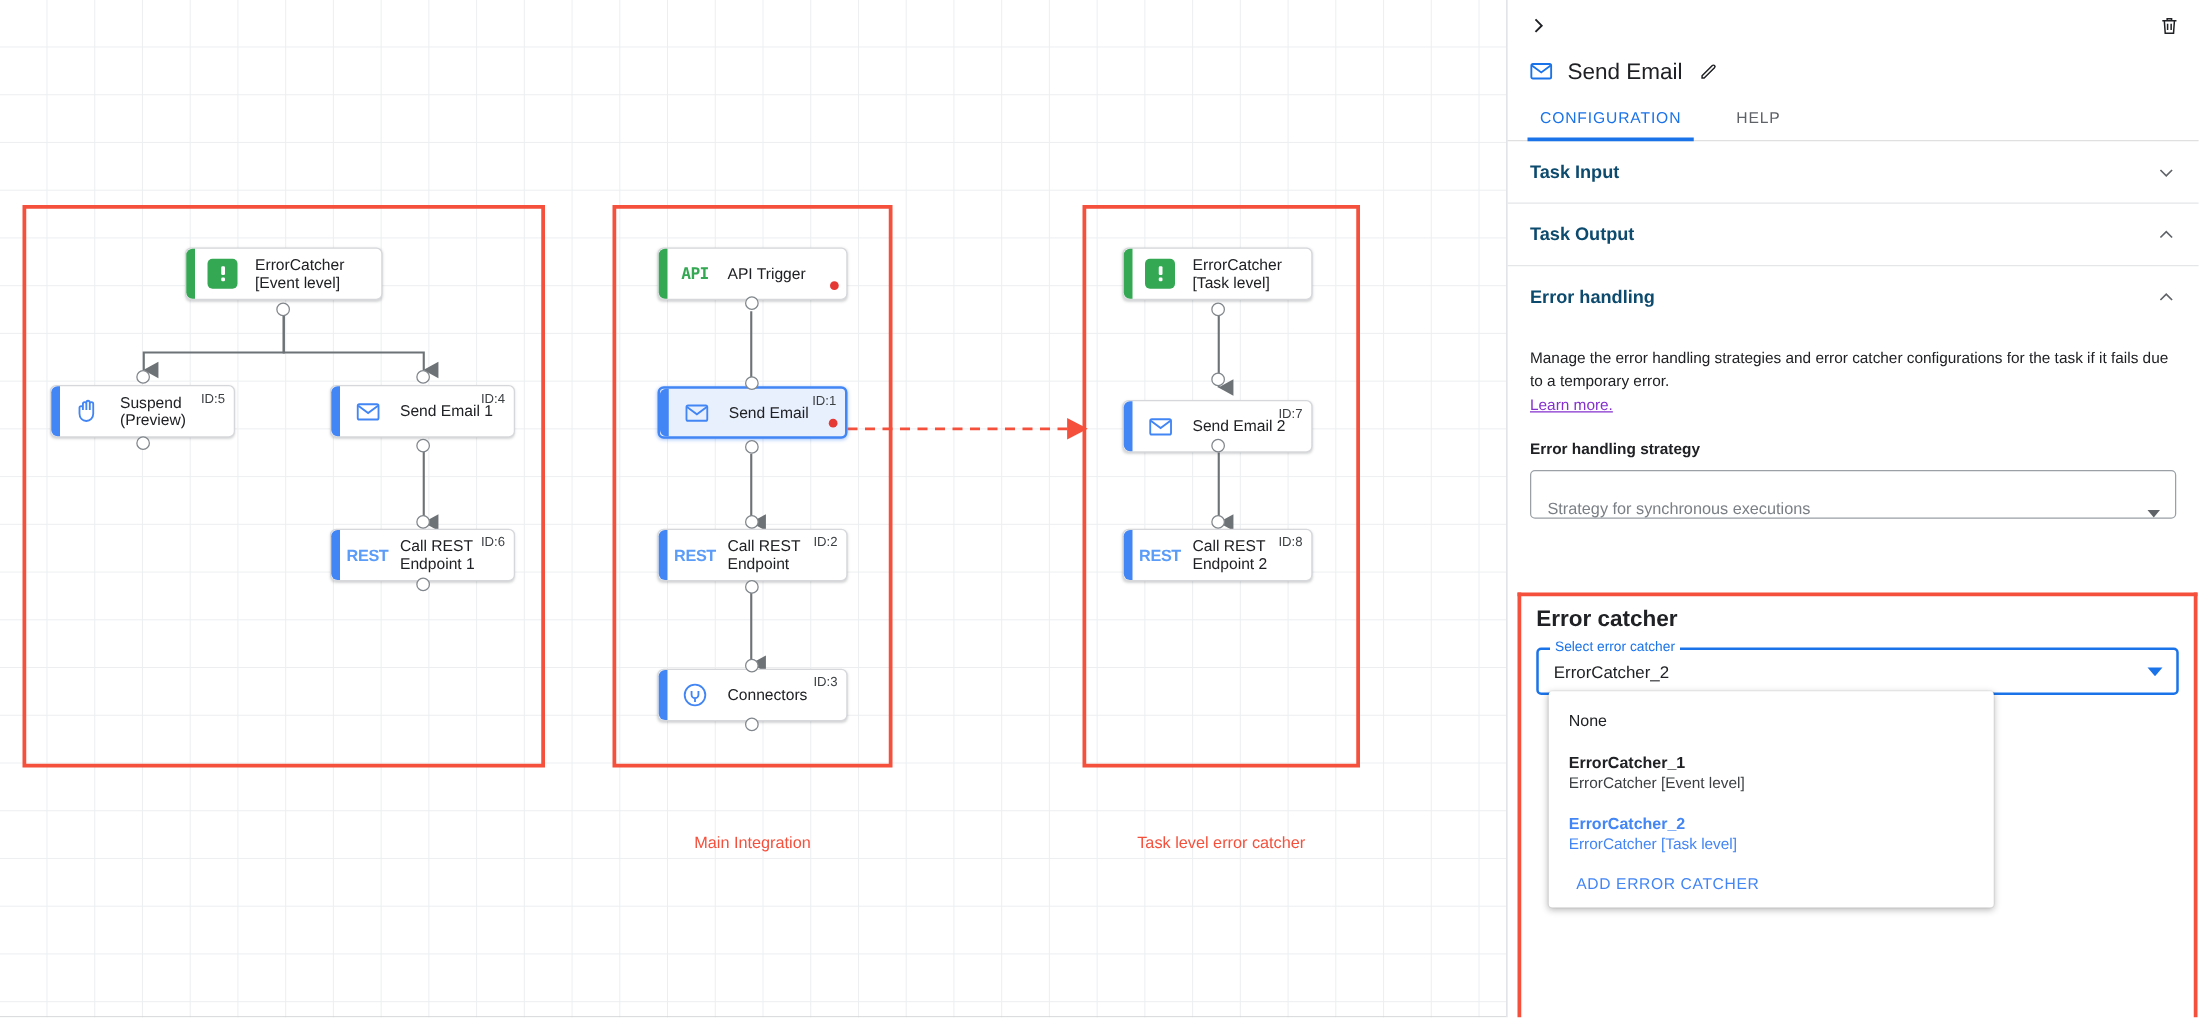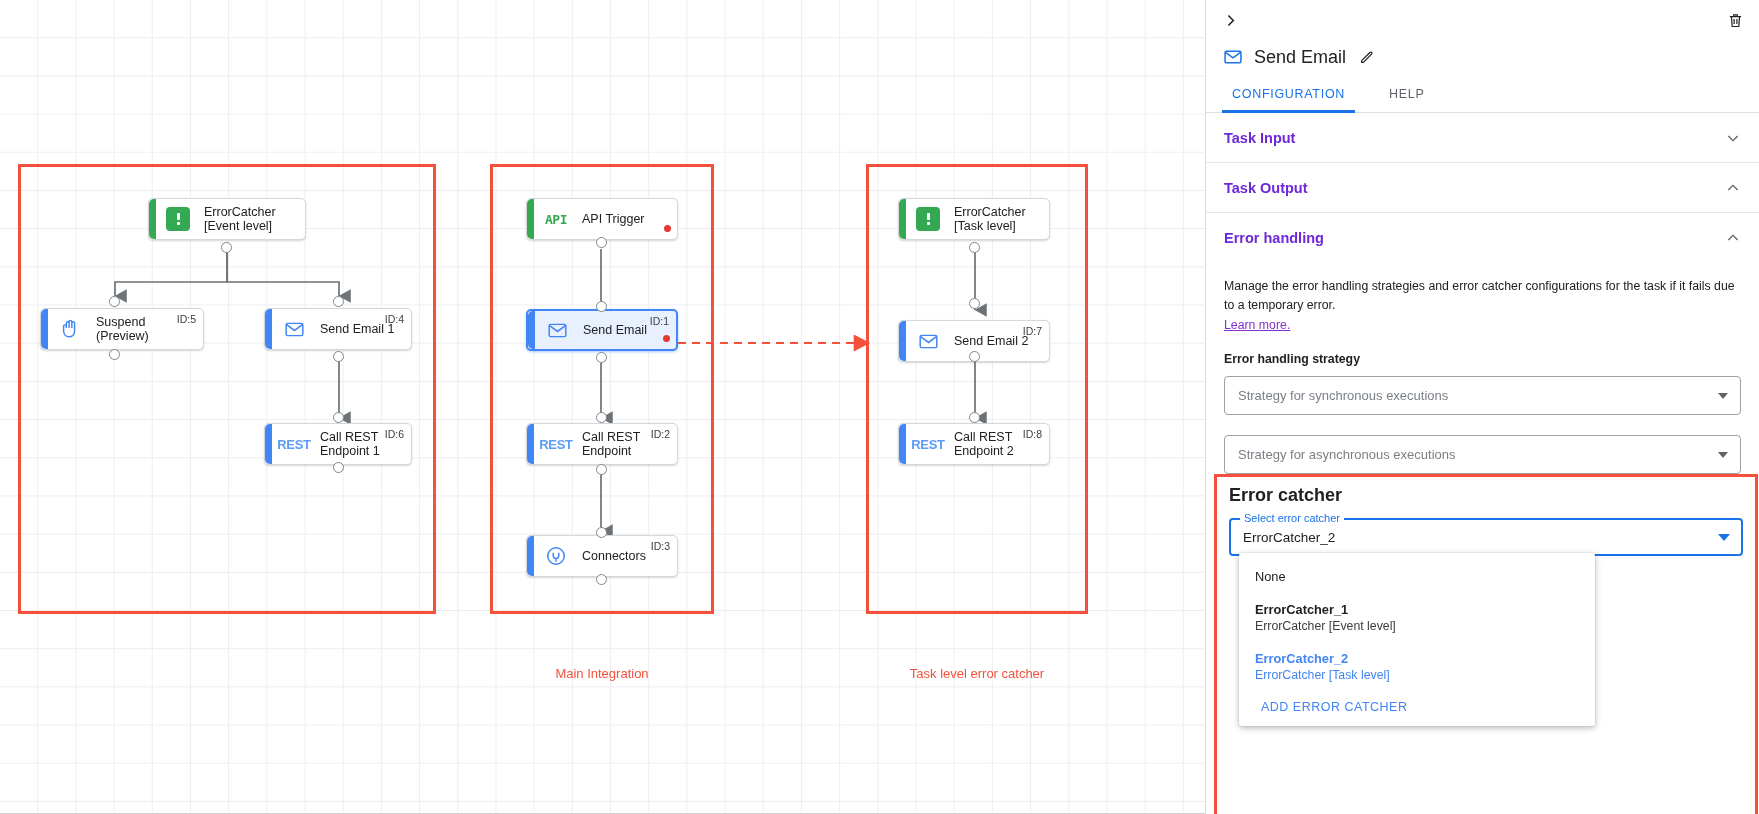--- a/index.html
+++ b/index.html
@@ -152,32 +152,32 @@
     color: #5f6368; cursor: pointer; font-weight: 500;
   }
   .tab.active { color: #1a73e8; border-bottom: 3px solid #1a73e8; margin-bottom: -1px; }
 
   .section-row {
     height: 50px; display: flex; align-items: center; justify-content: space-between;
     padding: 0 18px 0 18px;
     border-bottom: 1px solid #e4e6e8;
     cursor: pointer;
   }
-  .section-row .s-title { font-size: 14.5px; color: #6d28d9; font-weight: bold; }
+  .section-row .s-title { font-size: 14.5px; color: #0c4a6e; font-weight: bold; }
   .chev { width: 16px; height: 16px; color: #5f6368; }
 
   .eh-body { padding: 14px 18px 0 18px; }
   .eh-desc { font-size: 12.3px; color: #202124; line-height: 19px; }
   .eh-link { color: #8430ce; text-decoration: underline; font-size: 12.3px; cursor: pointer; display:inline-block; margin-top:2px;}
   .eh-strat-label { font-size: 12.3px; color: #202124; font-weight: bold; margin-top: 19px; }
 
   .select-box {
     margin-top: 10px;
     height: 39px; border: 1px solid #9aa0a6; border-radius: 4px;
-    display: flex; align-items: center; padding: 0 12px 0 13px;
+    display: flex; align-items: flex-end; padding: 0 12px 0 13px;
     justify-content: space-between; cursor: pointer; background:#fff;
   }
   .select-box .val { font-size: 13px; color: #7a7f85; }
   .caret { width:0;height:0;border-left:5px solid transparent;border-right:5px solid transparent;border-top:6px solid #5f6368; }
 
   
   .ec-region {
     position: absolute;
     left: 8px; top: 474px; width: 544px; height: 340px;
     border: 3px solid #f4503c;
@@ -264,21 +264,21 @@
               <i class="b1"></i>
               <i class="b2"></i>
             </span>
           </div>
       </div>
       <div class="label">ErrorCatcher
 [Event level]</div>
     </div>
     <div class="dot" style="left:221px; top:242px;"></div>
 
-    <div class="node blue" style="left:40px; top:308px; width:164px; height:42px;">
+    <div class="node blue" style="left:40px; top:308px; width:148px; height:42px;">
       <div class="accent"></div>
       <div class="ico">
         <svg width="22" height="22" viewBox="0 0 24 24" fill="none" stroke="#4285f4" stroke-width="1.6">
           <path d="M8 11V5.5a1.5 1.5 0 0 1 3 0V11M11 11V4.3a1.5 1.5 0 0 1 3 0V11M14 11V5.6a1.5 1.5 0 0 1 3 0V13M8 11V9a1.5 1.5 0 0 0-3 0v5c0 4 2.6 6.5 6 6.5s6-2.6 6-6.3V11"></path>
         </svg>
       </div>
       <div class="label">Suspend
 (Preview)</div>
       <div class="idtag">ID:5</div>
     </div>
@@ -473,24 +473,20 @@
     <div class="eh-body">
       <div class="eh-desc">Manage the error handling strategies and error catcher configurations for the task if it fails due to a temporary error.</div>
       <span class="eh-link">Learn more.</span>
       <div class="eh-strat-label">Error handling strategy</div>
 
       <div class="select-box">
         <span class="val">Strategy for synchronous executions</span>
         <span class="caret"></span>
       </div>
 
-      <div class="select-box" style="margin-top:20px;">
-        <span class="val">Strategy for asynchronous executions</span>
-        <span class="caret"></span>
-      </div>
     </div>
 
     <div class="ec-region">
       <div class="ec-label">Error catcher</div>
 
       <div class="ec-select">
         <span class="ec-floating-label">Select error catcher</span>
         <span class="val">ErrorCatcher_2</span>
         <span class="caret2"></span>
       </div>

